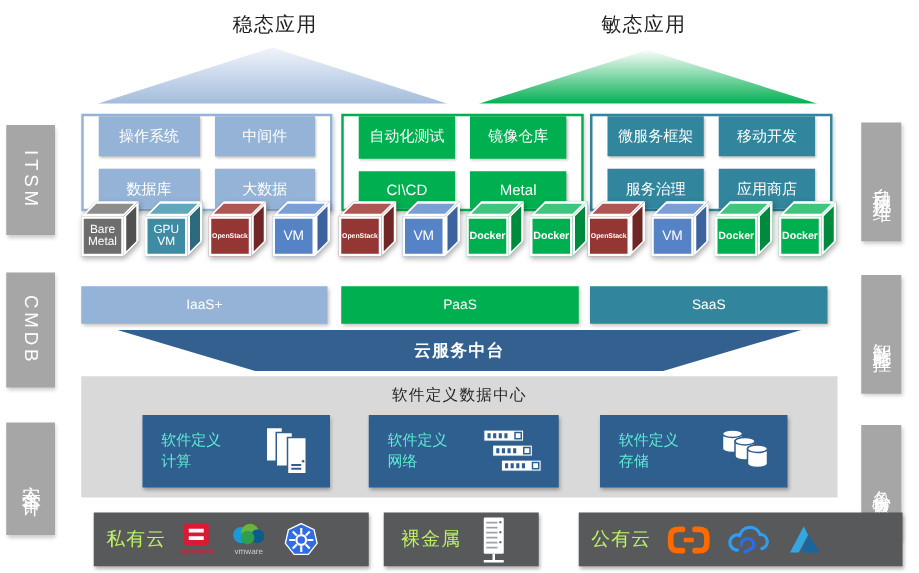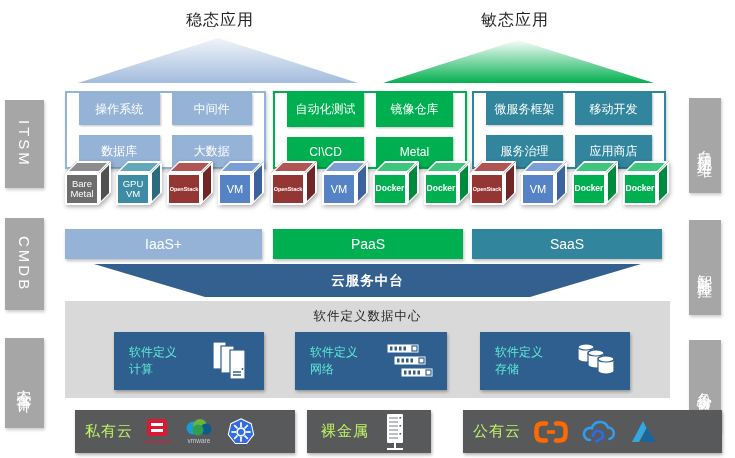--- a/index.html
+++ b/index.html
@@ -55,21 +55,21 @@
   .cube.teal  {--f:#3e8ca3;--t:#63a7ba;--s:#2c6a7d;}
   .cube.maroon{--f:#943634;--t:#b05553;--s:#702625;}
   .cube.blue  {--f:#5583c5;--t:#7b9fd4;--s:#3d639f;}
   .cube.green {--f:#00b050;--t:#3fc67e;--s:#008a3e;}
   .sz-xs .cube-label{font-size:5.5px;font-weight:bold;}
   .sz-s  .cube-label{font-size:8.5px;font-weight:bold;}
   .sz-m  .cube-label{font-size:9.5px;}
   .sz-l  .cube-label{font-size:11px;}
 
   
-  .bar{position:absolute;top:229px;height:30px;color:#fff;font-size:14px;
+  .bar{position:absolute;top:229px;height:30px;color:#fff;font-size:11px;
     display:flex;align-items:center;justify-content:center;
     box-shadow:1px 2px 3px rgba(0,0,0,.25);}
 
   
   .trap{position:absolute;left:94px;top:264px;width:547px;height:33px;background:#33608f;
     clip-path:polygon(0 0,100% 0,79.7% 100%,20.3% 100%);
     display:flex;align-items:center;justify-content:center;
     color:#fff;font-size:13.5px;font-weight:bold;letter-spacing:1px;}
 
   

